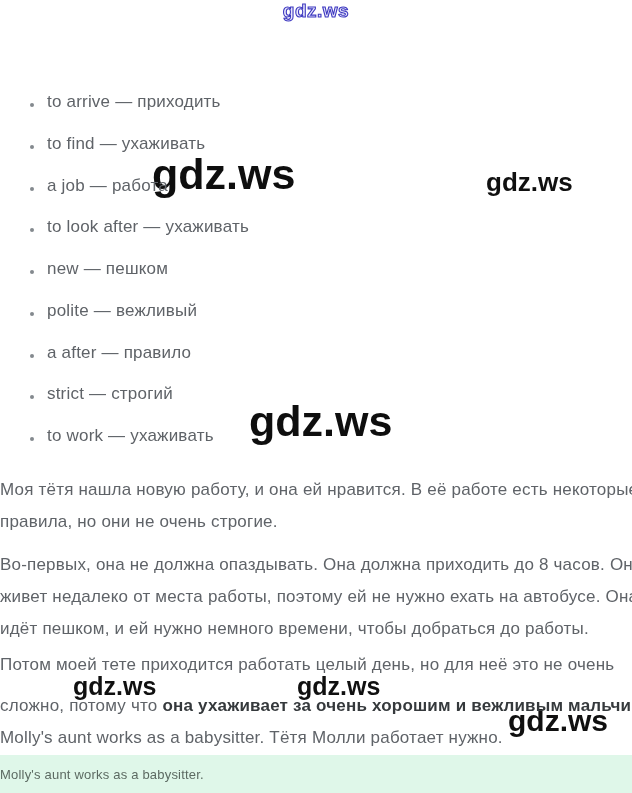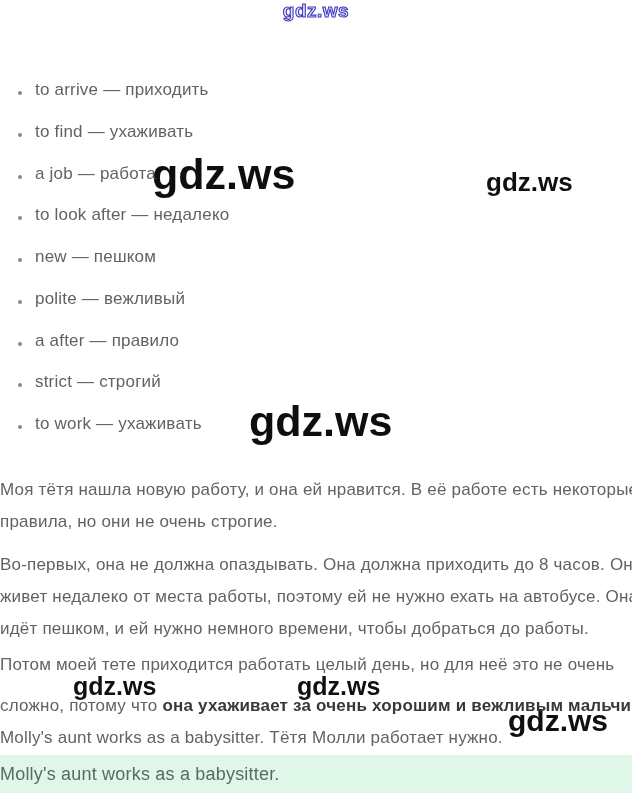--- a/index.html
+++ b/index.html
@@ -7,21 +7,21 @@
     width: 632px; height: 793px;
     background: #ffffff;
     font-family: "Liberation Sans", sans-serif;
     overflow: hidden;
   }
   .page { position: relative; width: 632px; height: 558px; background:#ffffff; }
 
   
   .vocab {
     position: absolute; left: 0; top: 74px;
-    margin: 0; padding: 0; list-style: none;
+    margin: 12px; padding: 0; list-style: none;
   }
   .vocab li {
     position: relative; height: 41.75px; padding: 4px 0 0 35px;
     box-sizing: border-box;
     font-size: 17px; line-height: 24px; color: #5f6368;
     white-space: pre; letter-spacing: 0.2px;
   }
   .vocab li .dot {
     position: absolute; left: 18px; top: 17px;
     width: 4px; height: 4px; border-radius: 50%;
@@ -44,21 +44,21 @@
   }
 
   
   .answer-highlight {
     position: absolute; left: 0; top: 755px;
     width: 632px; height: 38px;
     background: #dff7e9;
     display: flex; align-items: center;
   }
   .answer-highlight span {
-    font-size: 18px; color: #5c6a62; white-space: pre; letter-spacing: 0.2px;
+    font-size: 13px; color: #5c6a62; white-space: pre; letter-spacing: 0.2px;
   }
 
   
   .wm { position: absolute; color: #101010; white-space: pre; }
   .wm-top {
     left: 0; right: 0; top: 0; text-align: center;
     font-size: 19px; font-weight: 700; letter-spacing: 0.5px;
     color: #e9e8fb; -webkit-text-stroke: 1.1px #3d38c0;
   }
   .wm-big-1 { left: 152px; top: 150px; font-size: 43px; font-weight: 600; color:#0e0e0e; }
@@ -78,21 +78,21 @@
   <div class="wm wm-med-right">gdz.ws</div>
   <div class="wm wm-big-2">gdz.ws</div>
   <div class="wm wm-med-left">gdz.ws</div>
   <div class="wm wm-med-center">gdz.ws</div>
   <div class="wm wm-med-bottom">gdz.ws</div>
 
   <ul class="vocab">
     <li><span class="dot"></span><span>to arrive — приходить</span></li>
     <li><span class="dot"></span><span>to find — ухаживать</span></li>
     <li><span class="dot"></span><span>a job — работа</span></li>
-    <li><span class="dot"></span><span>to look after — недалеко</span></li>
+    <li><span class="dot"></span><span>to look after — ухаживать</span></li>
     <li><span class="dot"></span><span>new — пешком</span></li>
     <li><span class="dot"></span><span>polite — вежливый</span></li>
     <li><span class="dot"></span><span>a after — правило</span></li>
     <li><span class="dot"></span><span>strict — строгий</span></li>
     <li><span class="dot"></span><span>to work — ухаживать</span></li>
   </ul>
 
   <div class="para p1">
     <div class="line">Моя тётя нашла новую работу, и она ей нравится. В её работе есть некоторые</div>
     <div class="line">правила, но они не очень строгие.</div>

